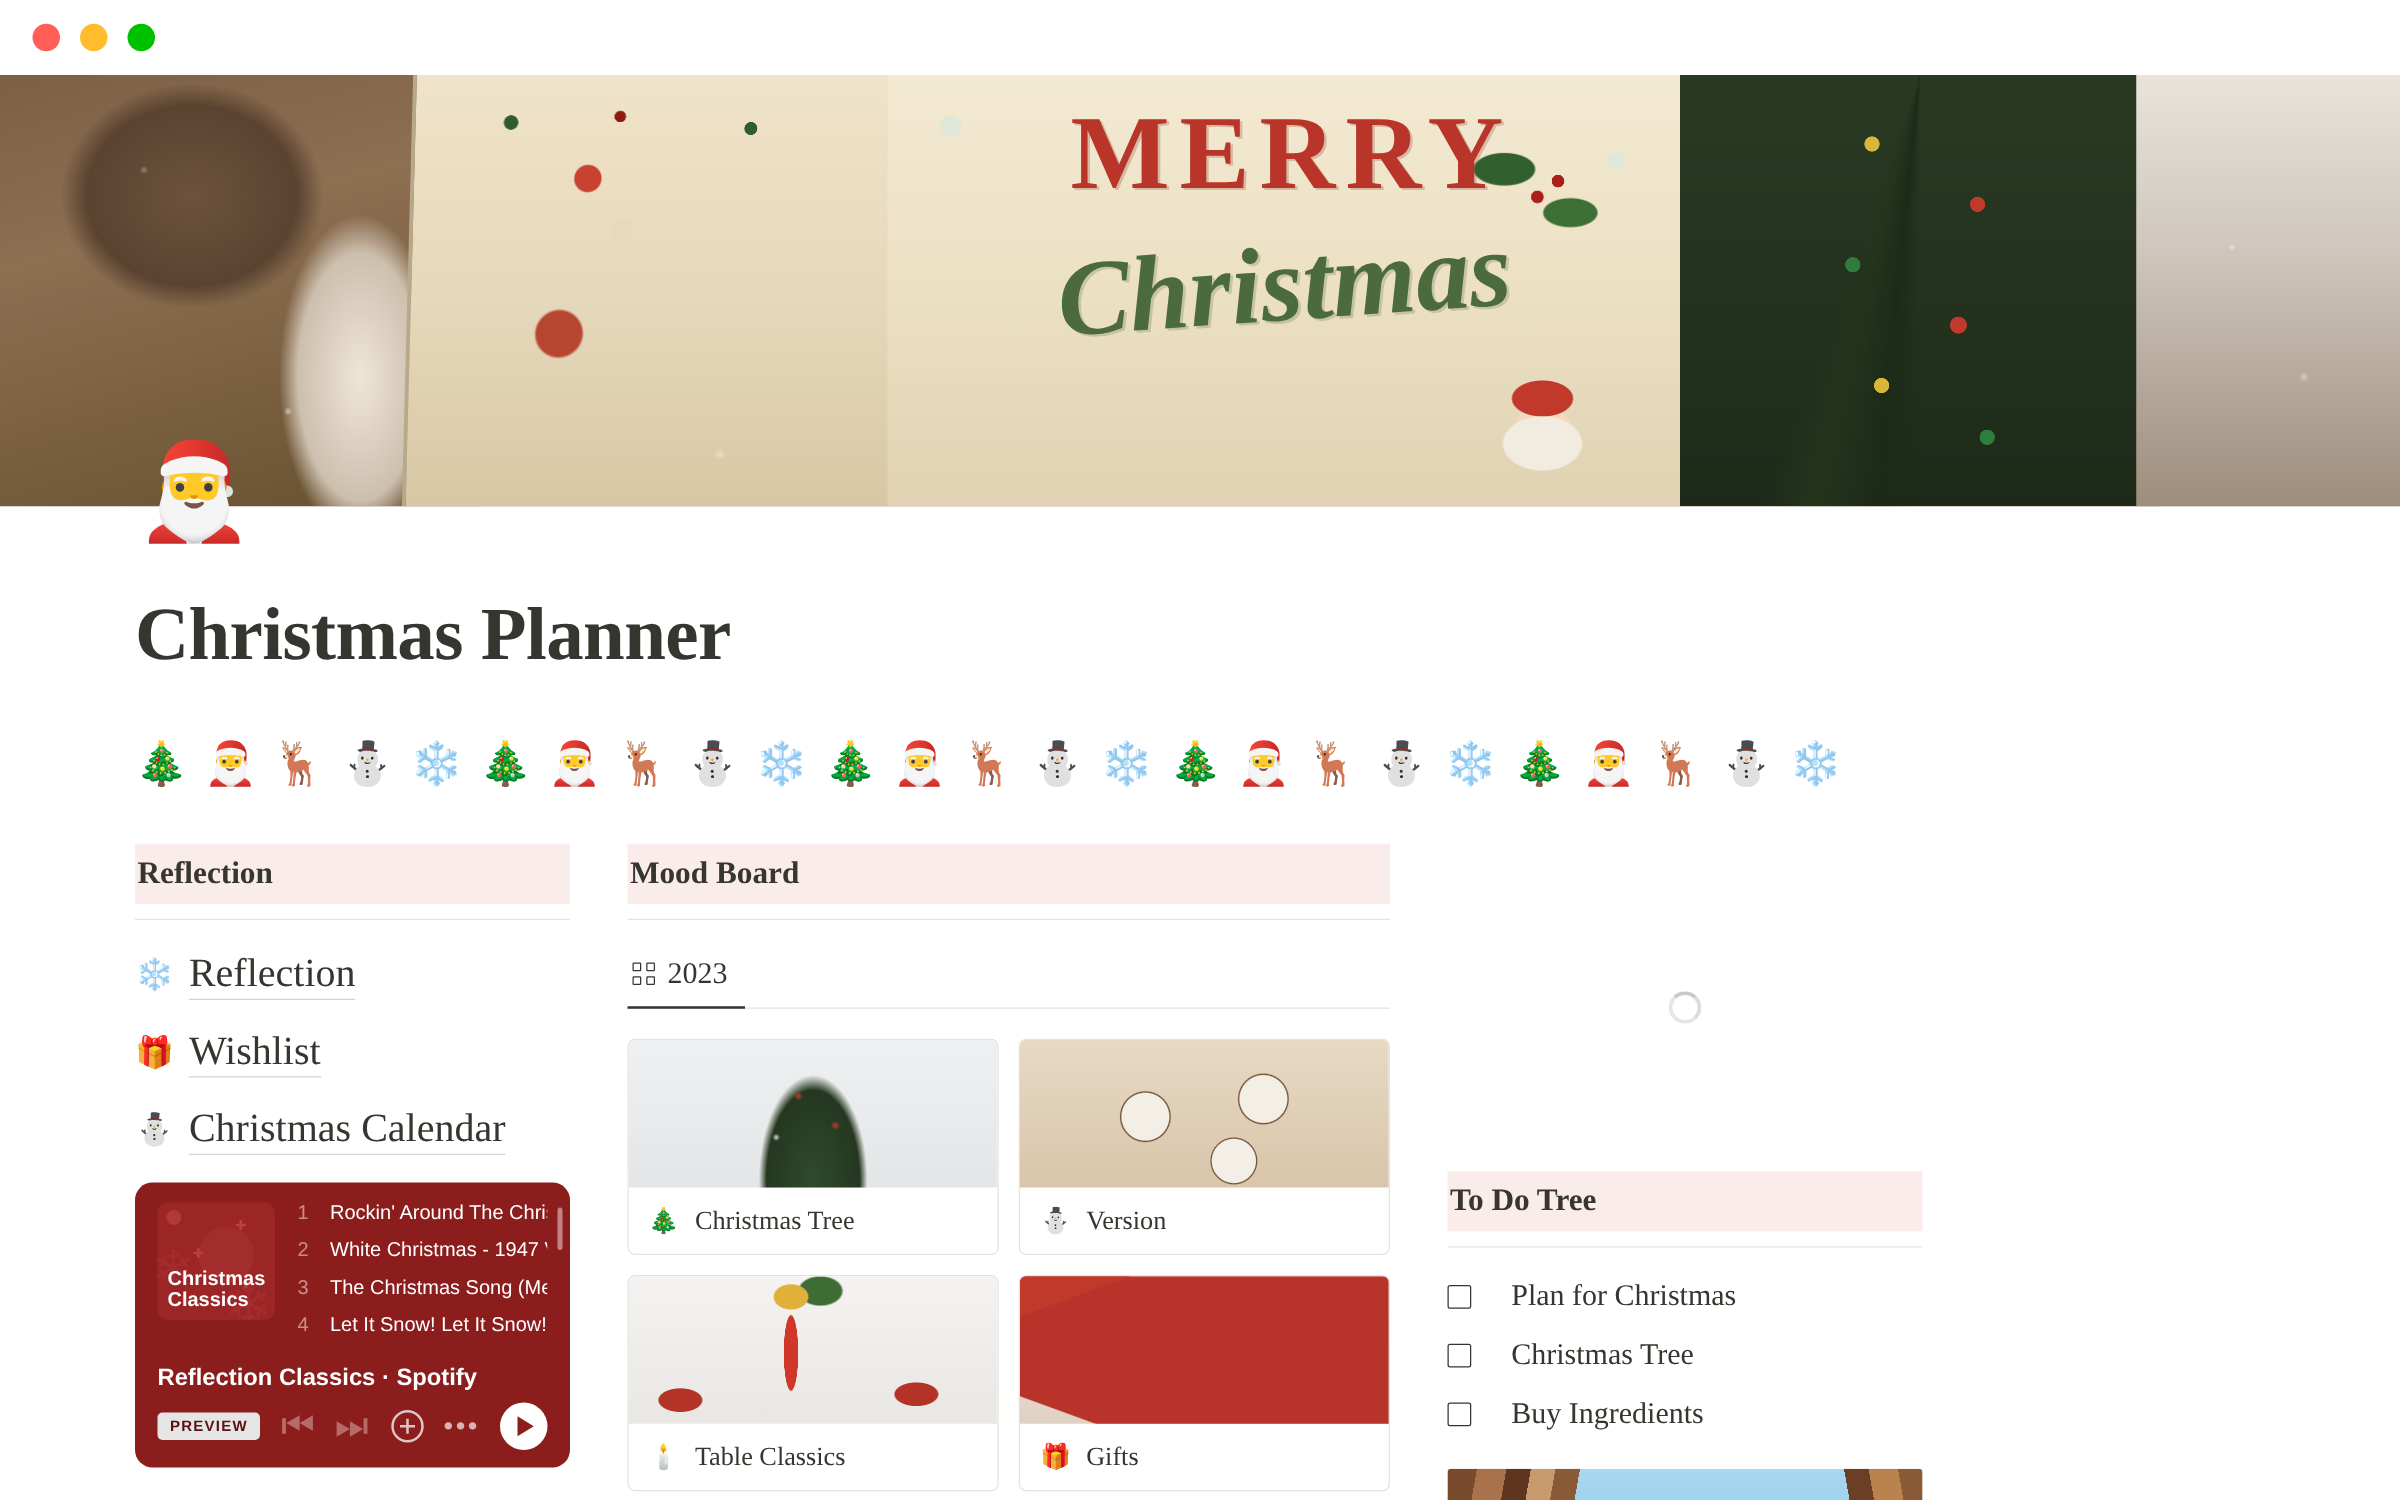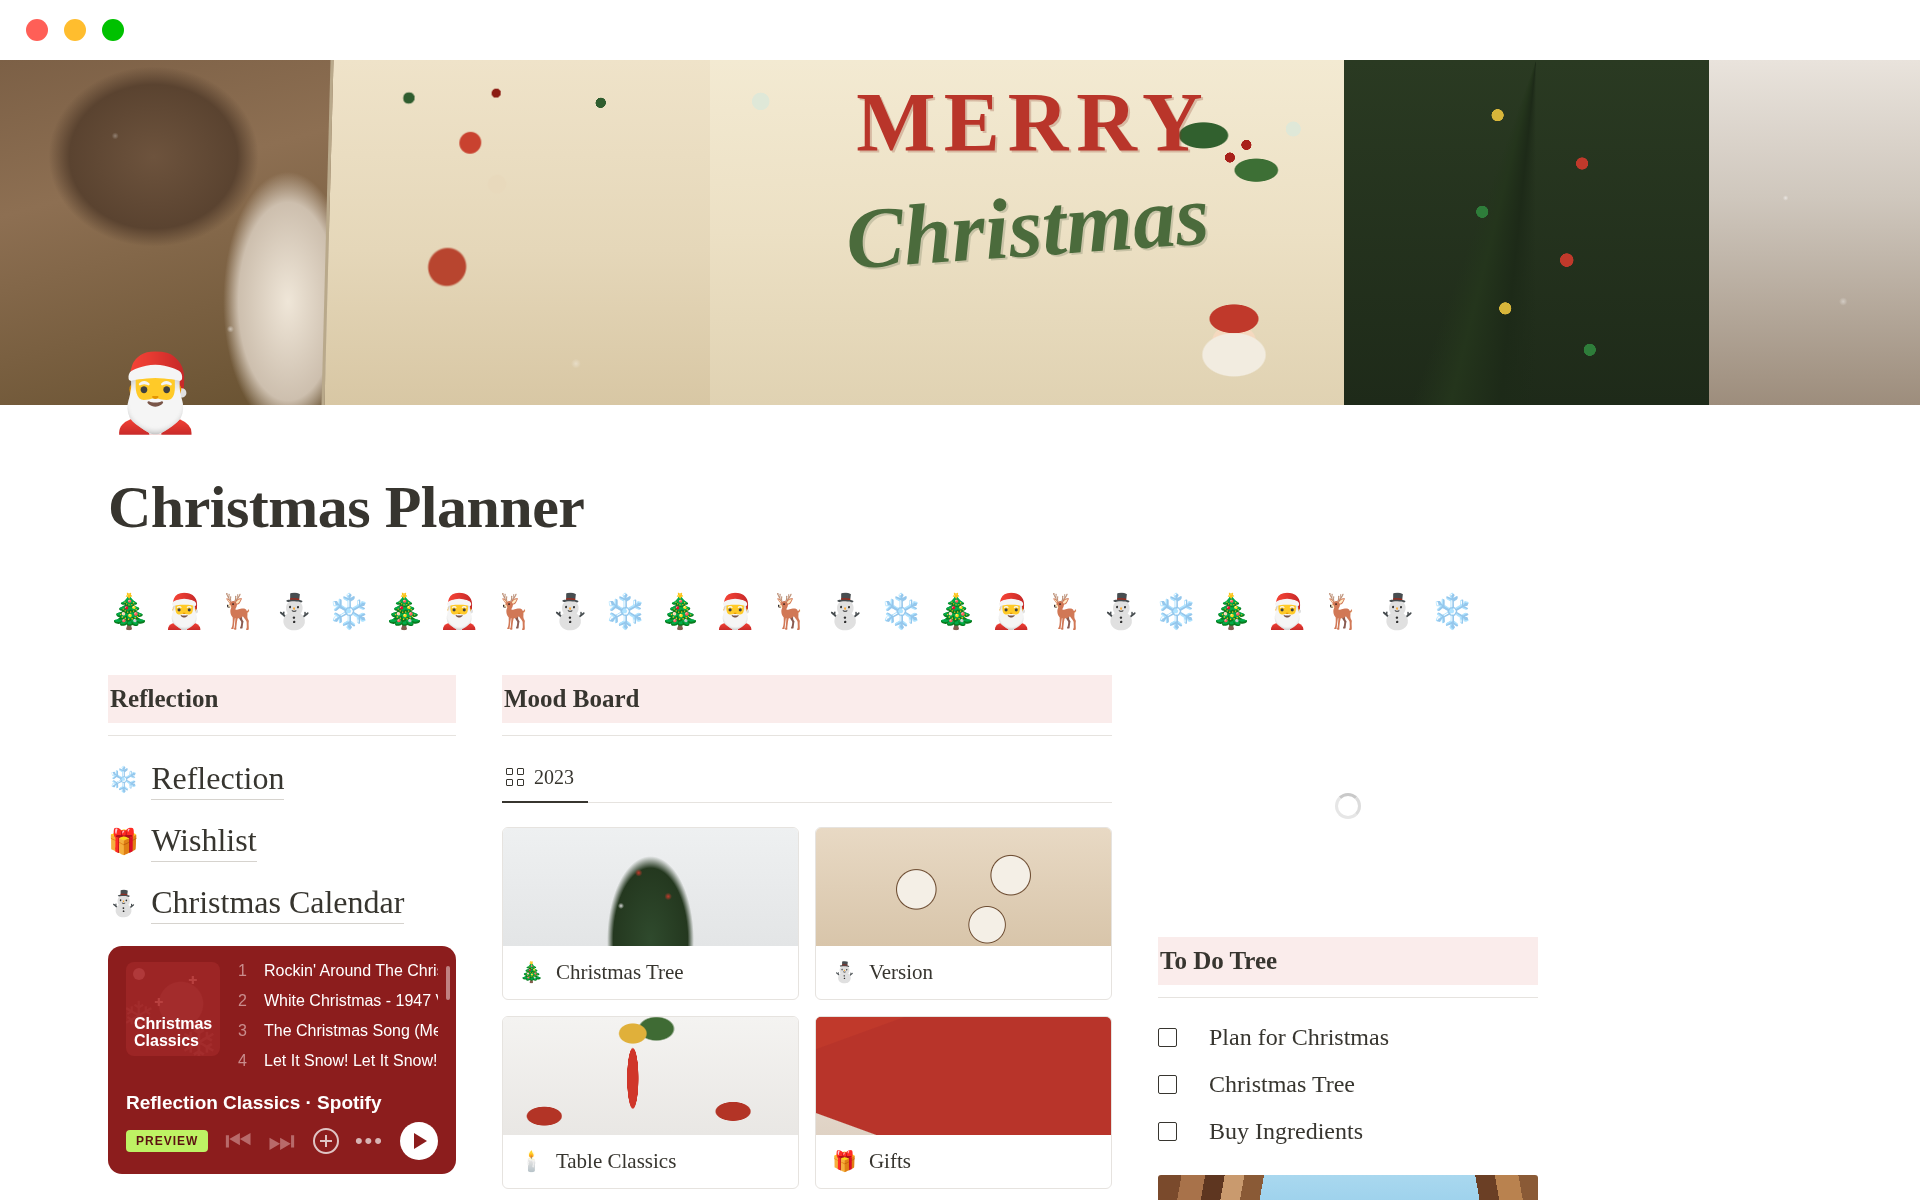--- a/index.html
+++ b/index.html
@@ -204,21 +204,21 @@
   .sp-num { color:#c98d8d; width:10px; flex:0 0 10px; }
   .sp-name { color:#fff; overflow:hidden; text-overflow:clip; }
   .sp-scroll {
     position:absolute; right:6px; top:20px; width:4px; height:34px;
     background:rgba(255,255,255,.45); border-radius:2px;
   }
   .sp-bottom { margin-top:10px; }
   .sp-meta { font-size:19px; font-weight:bold; color:#fff; margin-bottom:8px; }
   .sp-ctrl { display:flex; align-items:center; }
   .sp-preview {
-    background:#bef264; color:#5c1111; font-size:12px; font-weight:bold;
+    background:#e5e5e5; color:#5c1111; font-size:12px; font-weight:bold;
     letter-spacing:1px; padding:4px 10px; border-radius:4px;
   }
   .sp-spacer { flex:1; }
   .sp-icon { color:#b86a6a; margin-left:16px; line-height:1; }
   .sp-plus {
     width:26px; height:26px; border:2px solid #e0c4c4; border-radius:50%;
     position:relative; margin-left:18px;
   }
   .sp-plus::before, .sp-plus::after {
     content:""; position:absolute; background:#e0c4c4;
@@ -253,21 +253,21 @@
     content:""; position:absolute; inset:0;
     background:
       linear-gradient(6deg, transparent 46%, rgba(70,70,70,.55) 46.4%, transparent 46.9%),
       linear-gradient(7deg, transparent 63%, rgba(70,70,70,.5) 63.4%, transparent 63.9%);
   }
 
   
   .mb-tabs { display:flex; margin-top:22px; border-bottom:1px solid #e6e3df; }
   .mb-tab {
     display:flex; align-items:center; gap:10px; padding:8px 14px 12px 4px;
-    font-size:20px; color:#37352f; cursor:pointer;
+    font-size:24px; color:#37352f; cursor:pointer;
     border-bottom:2px solid #37352f; margin-bottom:-1px;
   }
   .grid-icon { display:inline-block; width:18px; height:18px; position:relative; }
   .grid-icon i {
     position:absolute; width:7px; height:7px; border:1.6px solid #37352f;
     border-radius:1px;
   }
   .grid-icon i:nth-child(1){ left:0; top:0; }
   .grid-icon i:nth-child(2){ right:0; top:0; }
   .grid-icon i:nth-child(3){ left:0; bottom:0; }

